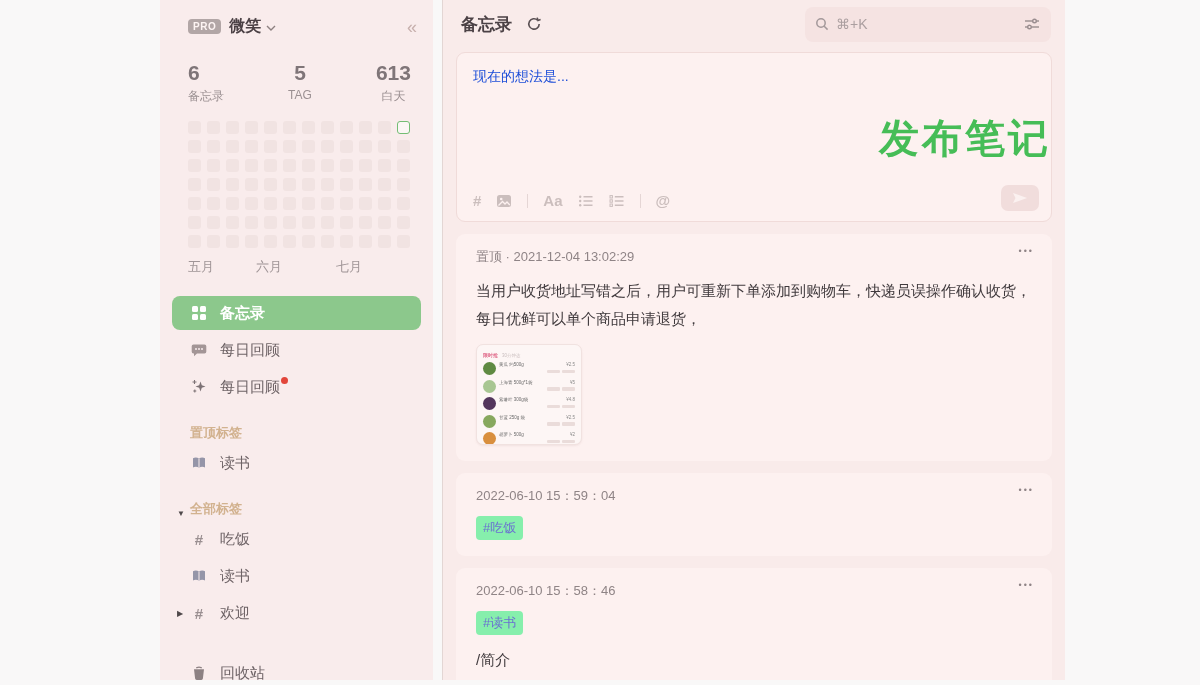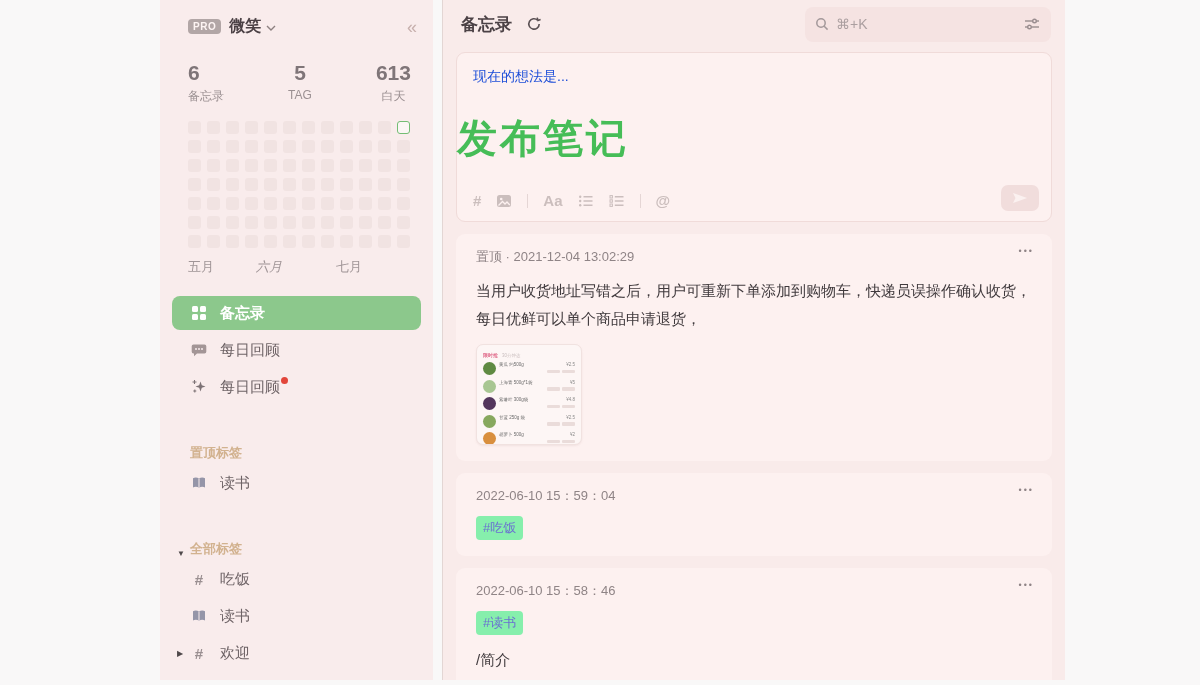--- a/index.html
+++ b/index.html
@@ -18,49 +18,49 @@
   .stat { text-align:center; }
   .stat:first-child { text-align:left; }
   .stat-value { font-size:21px; font-weight:bold; color:#7f7578; }
   .stat-label { font-size:12px; color:#9b9092; margin-top:3px; }
 
   .heatmap { margin:16px 0 0 28px; width:222px; display:grid; grid-template-columns:repeat(12,13px); gap:6px; }
   .heat-cell { width:13px; height:13px; border-radius:3px; background:#f1e3e2; }
   .heat-today { background:#fbf6f5; border:1px solid #74bd74; }
   .months { margin:10px 0 16px 28px; width:222px; position:relative; height:16px; font-size:13px; color:#a09597; }
   .months span { position:absolute; top:0; }
-  .m0 { left:0; } .m1 { left:68px;font-style:italic; } .m2 { left:148px; }
+  .m0 { left:0; } .m1 { left:68px; } .m2 { left:148px; }
 
   .menu { margin-top:22px; }
   .menu-item { position:relative; display:flex; align-items:center; height:34px; margin:3px 12px; padding-left:18px; border-radius:8px; color:#6e6366; font-size:15px; cursor:pointer; }
   .menu-item .mi-icon { width:18px; margin-right:12px; display:flex; align-items:center; justify-content:center; }
   .menu-item.selected { background:#8cc88c; color:#ffffff; font-weight:bold; }
   .grid-ic { display:grid; grid-template-columns:6px 6px; grid-template-rows:6px 6px; gap:2px; }
   .grid-ic i { background:#fff; border-radius:1.5px; }
   .red-dot { width:7px; height:7px; border-radius:50%; background:#e2453a; margin:-14px 0 0 1px; }
   .row-caret { position:absolute; left:5px; font-size:8px; color:#4f484a; }
   .hash-glyph { font-size:15px; font-weight:bold; color:#9a8f91; }
 
-  .section-header { display:flex; align-items:flex-end; margin:40px 0 4px 0; padding-left:17px; font-size:13px; font-weight:bold; color:#d2b28f; }
+  .section-header { display:flex; align-items:flex-end; margin:20px 0 4px 0; padding-left:17px; font-size:13px; font-weight:bold; color:#d2b28f; }
   .section-header .sec-caret { width:13px; font-size:8px; color:#4f484a; }
   .trash-item { margin-top:26px; }
 
   
   .main { position:absolute; left:442px; top:0; width:623px; height:680px; background:#f9ebea; border-left:1px solid #e3d6d4; overflow:hidden; }
   .main-header { height:48px; display:flex; align-items:center; padding:0 14px 0 18px; }
   .main-title { font-size:17px; font-weight:bold; color:#4b4145; }
   .refresh { margin-left:14px; display:flex; cursor:pointer; }
   .searchbox { margin-left:auto; width:246px; height:35px; background:#f5e3e2; border-radius:8px; display:flex; align-items:center; padding:0 10px; cursor:text; }
   .search-ph { font-size:14px; color:#ab9fa0; margin-left:7px; }
   .filter-ic { margin-left:auto; display:flex; cursor:pointer; }
 
   .content { padding:4px 13px 0 13px; }
   .editor-card { position:relative; height:170px; background:#fdf1f0; border:1px solid #f0dbd9; border-radius:9px; padding:15px 16px; }
   .editor-ph { font-size:14px; color:#1d4ed8; }
-  .annotation { position:absolute; left:0; right:0; top:58px; text-align:left; font-size:40px; font-weight:bold; letter-spacing:3px; color:#46bd57; }
+  .annotation { position:absolute; left:0; right:0; top:58px; text-align:right; font-size:40px; font-weight:bold; letter-spacing:3px; color:#46bd57; }
   .toolbar { position:absolute; left:16px; bottom:12px; display:flex; align-items:center; gap:15px; color:#cbbebd; }
   .tb-glyph { font-size:15px; font-weight:bold; }
   .tb-div { width:1px; height:14px; background:#e5d6d5; }
   .send-btn { position:absolute; right:12px; bottom:10px; width:38px; height:26px; background:#f1dddc; border-radius:7px; display:flex; align-items:center; justify-content:center; cursor:pointer; }
 
   .memo-card { position:relative; background:#fdf1f0; border-radius:9px; margin-top:12px; padding:14px 20px 16px; }
   .memo-meta { font-size:13px; color:#8f8486; }
   .memo-more { position:absolute; top:12px; right:18px; font-size:9px; letter-spacing:2px; color:#8f8486; cursor:pointer; }
   .memo-text { margin-top:11px; font-size:15px; color:#403a3d; line-height:1.85; }
   .tag-chip { display:inline-block; margin-top:11px; background:#86efac; color:#6a6fd1; font-size:13px; padding:3px 7px; border-radius:4px; cursor:pointer; }

